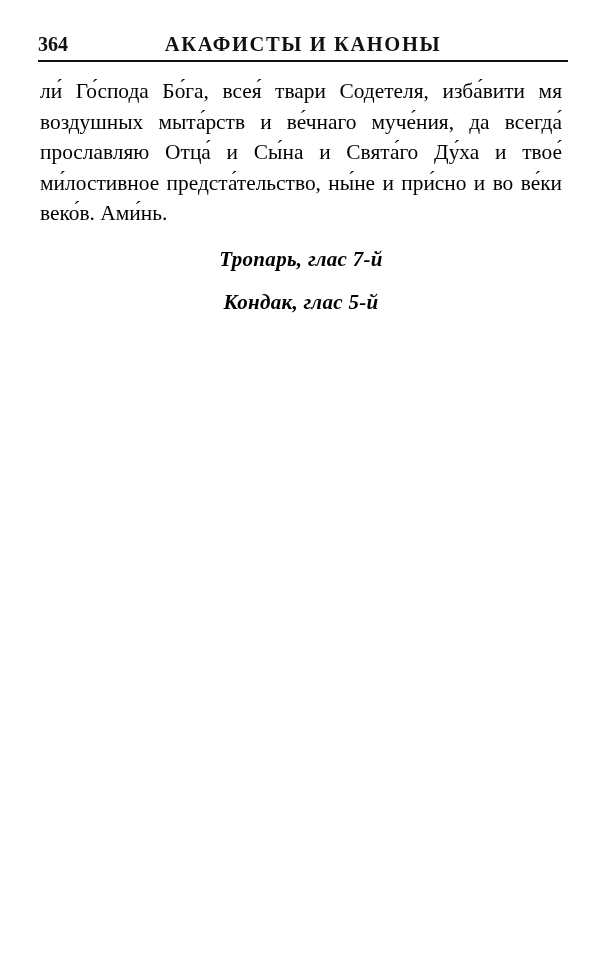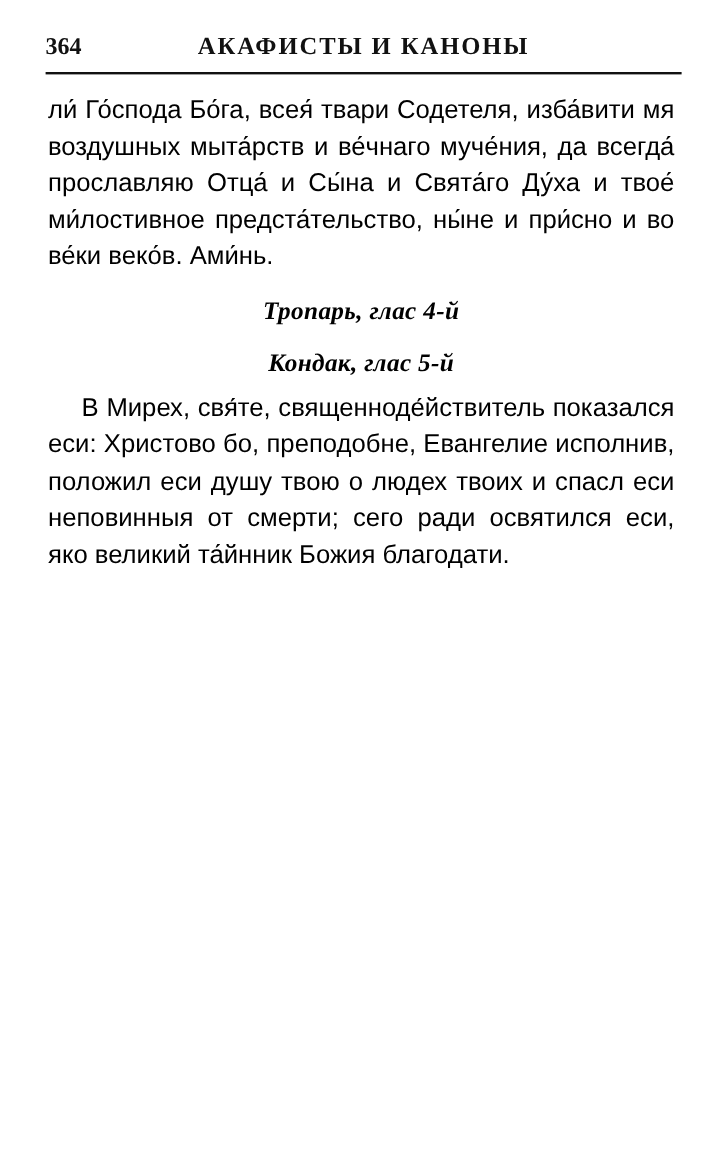--- a/index.html
+++ b/index.html
@@ -17,21 +17,21 @@
   }
   .page {
     width: 600px;
     height: 976px;
     box-sizing: border-box;
     padding: 22px 32px 0 38px;
     position: relative;
   }
   .header {
     display: flex;
-    align-items: center;
+    align-items: flex-end;
     position: relative;
     height: 34px;
   }
   .folio {
     font-family: "Liberation Serif", serif;
     font-size: 20px;
     font-weight: 700;
     letter-spacing: 0px;
     color: #111;
   }
@@ -54,21 +54,21 @@
   }
   .body {
     padding: 0 6px 0 2px;
   }
   p.para {
     margin: 0 0 0 0;
     font-size: 21.4px;
     line-height: 30.5px;
     text-align: justify;
     text-justify: inter-word;
-    font-family: Liberation Sans, sans-serif;
+    font-family: Liberation Serif, serif;
     color: #000;
     -webkit-hyphens: none;
     hyphens: none;
   }
   p.para.indent {
     text-indent: 28px;
   }
   p.para.cont {
     text-indent: 0;
   }
@@ -97,21 +97,20 @@
     <span class="folio">364</span>
     <span class="running-title">АКАФИСТЫ И КАНОНЫ</span>
   </div>
 
   <hr class="rule">
 
   <div class="body">
 
     <p class="para cont">ли́ Го́спода Бо́га, всея́ твари Содетеля, изба́вити мя воздушных мыта́рств и ве́чнаго муче́ния, да всегда́ прославляю Отца́ и Сы́на и Свята́го Ду́ха и твое́ ми́лостивное предста́тельство, ны́не и при́сно и во ве́ки веко́в. Ами́нь.</p>
 
-    <div class="rubric">Тропарь, глас 4-й</div>
+    <div class="rubric">Тропарь, глас 7-й</div>
 
 
     <div class="rubric">Кондак, глас 5-й</div>
 
-    <p class="para indent">В Мирех, свя́те, священноде́йствитель показался еси: Христово бо, преподобне, Евангелие исполнив, положил еси душу твою о людех твоих и спасл еси неповинныя от смерти; сего ради освятился еси, яко великий та́йнник Божия благодати.</p>
 
   </div>
 </div>
 
 </body></html>

